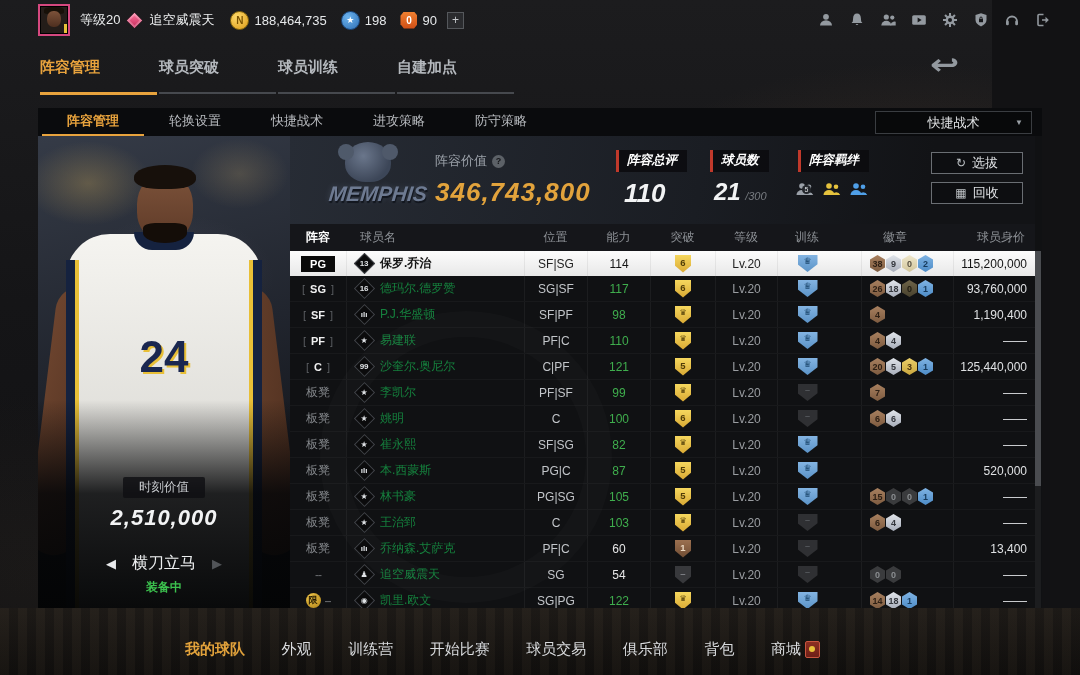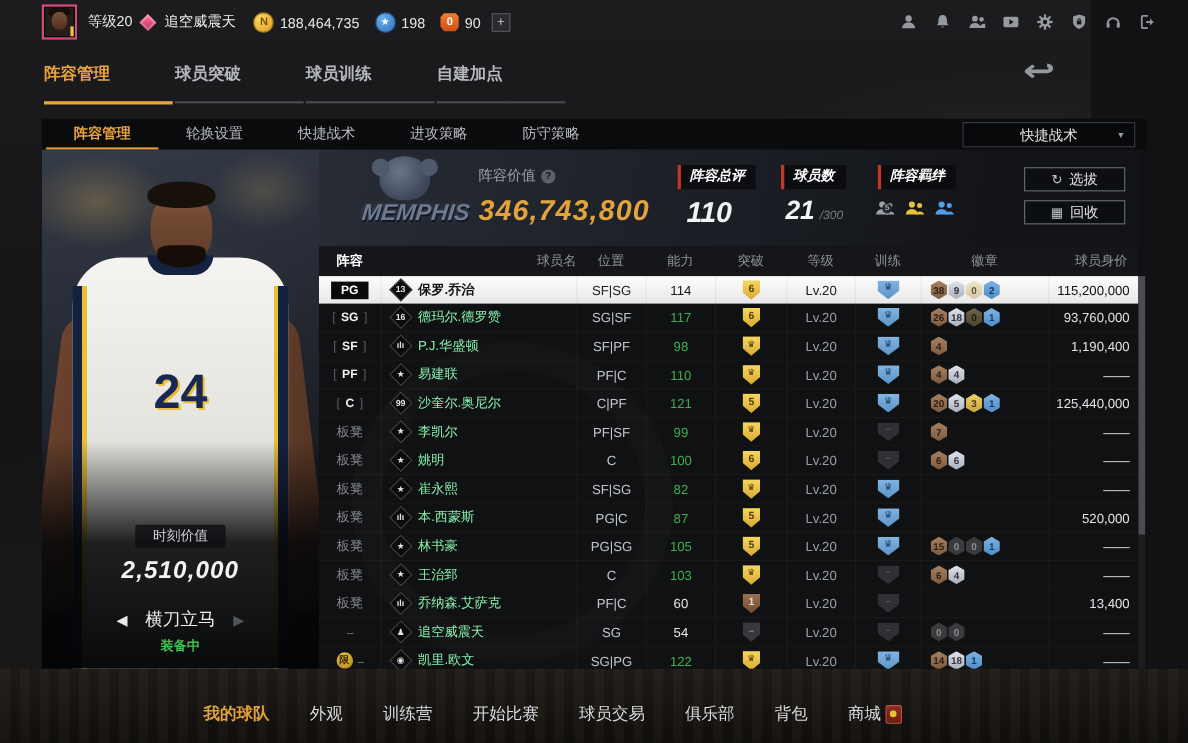--- a/index.html
+++ b/index.html
@@ -130,31 +130,31 @@
   .mv-prev{color:#e8eaec;font-size:13px;cursor:pointer;}
   .mv-next{color:#515458;font-size:13px;cursor:pointer;}
   .mv-name{color:#eceeef;font-size:16px;}
   .mv-equip{color:#3cc24e;font-size:12px;font-weight:bold;margin-bottom:4px;}
 
   
   .t-head,.t-row{display:grid;grid-template-columns:56px 178px 63px 63px 65px 62px 60px 116px 82px;}
   .t-head{position:absolute;left:252px;top:116px;width:745px;height:27px;background:#15161a;
     border-bottom:1px solid #050505;align-items:center;font-size:12px;color:#8e9297;}
   .hc{text-align:center;} .hc0{color:#fff;font-weight:bold;}
-  .hc1{text-align:right;padding-left:14px;} .hc8{text-align:right;padding-right:10px;}
+  .hc1{text-align:left;padding-left:14px;} .hc8{text-align:right;padding-right:10px;}
   .t-body{position:absolute;left:252px;top:143px;width:745px;height:350px;text-align:center;}
   .t-body::before{content:"";position:absolute;left:30px;top:60px;width:240px;height:240px;border-radius:50%;
     border:26px solid rgba(255,255,255,.018);pointer-events:none;}
   .t-row{height:25px;align-items:center;border-bottom:1px solid rgba(255,255,255,.035);font-size:12px;color:#cfd2d6;cursor:pointer;}
   .t-row.sel{background:linear-gradient(#fcfcfc,#e8e8e8);color:#161616;border-bottom:none;}
   .c{display:flex;align-items:center;justify-content:center;height:100%;border-left:1px solid rgba(255,255,255,.05);}
   .t-row .c:first-child,.t-head .hc:first-child{border-left:none;}
   .sel .c{border-left-color:rgba(0,0,0,.06);}
   .c-name{justify-content:flex-start;padding-left:10px;gap:8px;}
-  .pname{color:#86efac;} .sel .pname{color:#111;font-weight:bold;}
+  .pname{color:#15803d;} .sel .pname{color:#111;font-weight:bold;}
   .pos{color:#c2c5c9;} .sel .pos{color:#222;}
   .lvl{color:#9a9da1;} .sel .lvl{color:#222;}
   .val{justify-content:flex-end;padding-right:8px;color:#dfe1e3;font-size:12px;} .sel .val{color:#111;}
   .ab-green{color:#3fae4d;} .ab-white{color:#e6e6e6;} .ab-dark{color:#141414;}
   .slot-box{background:#0a0a0a;color:#fff;font-weight:bold;font-size:11px;padding:2px 9px;}
   .slot-bracket{font-weight:bold;font-size:11px;color:#f0f0f0;}
   .slot-bracket::before{content:"[";color:#5c5f63;font-weight:normal;margin-right:5px;}
   .slot-bracket::after{content:"]";color:#5c5f63;font-weight:normal;margin-left:5px;}
   .slot-bench{color:#84878b;font-size:12px;}
   .slot-dash{color:#6a6d70;font-size:12px;letter-spacing:-1px;}
@@ -165,21 +165,21 @@
   .dia-in{transform:rotate(-45deg);font-size:8px;color:#dfe2e5;font-weight:bold;line-height:1;}
   .bt{width:16px;height:18px;clip-path:polygon(0 0,100% 0,100% 62%,50% 100%,0 62%);
     display:inline-flex;justify-content:center;font-size:9.5px;font-weight:bold;padding-top:2px;box-sizing:border-box;}
   .bt-yellow{background:linear-gradient(#f5d75e,#d9a833);color:#503c08;}
   .bt-bronze{background:linear-gradient(#9b7050,#6f4c33);color:#ecd9c2;}
   .bt-dark{background:#38393c;color:#808388;}
   .train{width:20px;height:17px;clip-path:polygon(0 0,100% 0,100% 55%,50% 100%,0 55%);
     display:inline-flex;justify-content:center;font-size:9px;font-weight:bold;padding-top:1px;box-sizing:border-box;}
   .train-blue{background:linear-gradient(#83b4e2,#5b93c7);color:#1e4a70;}
   .train-dark{background:#2f3033;color:#55585c;}
-  .c-badges{justify-content:flex-start;padding-left:8px;gap:1px;}
+  .c-badges{justify-content:flex-start;padding-left:8px;gap:1px;margin-left:24px;}
   .hex{width:15px;height:17px;clip-path:polygon(50% 0,100% 26%,100% 74%,50% 100%,0 74%,0 26%);
     display:inline-flex;align-items:center;justify-content:center;font-size:9px;font-weight:bold;flex:none;}
   .hex-bronze{background:linear-gradient(#a8805f,#7d5b40);color:#2e2015;}
   .hex-silver{background:linear-gradient(#e0e4ea,#a9afbb);color:#33363c;}
   .hex-cream{background:linear-gradient(#efe7cb,#d3c69c);color:#5a5242;}
   .hex-olive{background:linear-gradient(#6e6448,#49422e);color:#1f1b10;}
   .hex-gold{background:linear-gradient(#ecd06a,#c9a63e);color:#4a3410;}
   .hex-blue{background:linear-gradient(#7fb3e3,#4d8cc7);color:#163a5c;}
   .hex-dark{background:#3a3b3d;color:#8a8d90;}
   .vscroll{position:absolute;left:997px;top:143px;width:6px;height:357px;background:#1c1d1f;cursor:pointer;}

